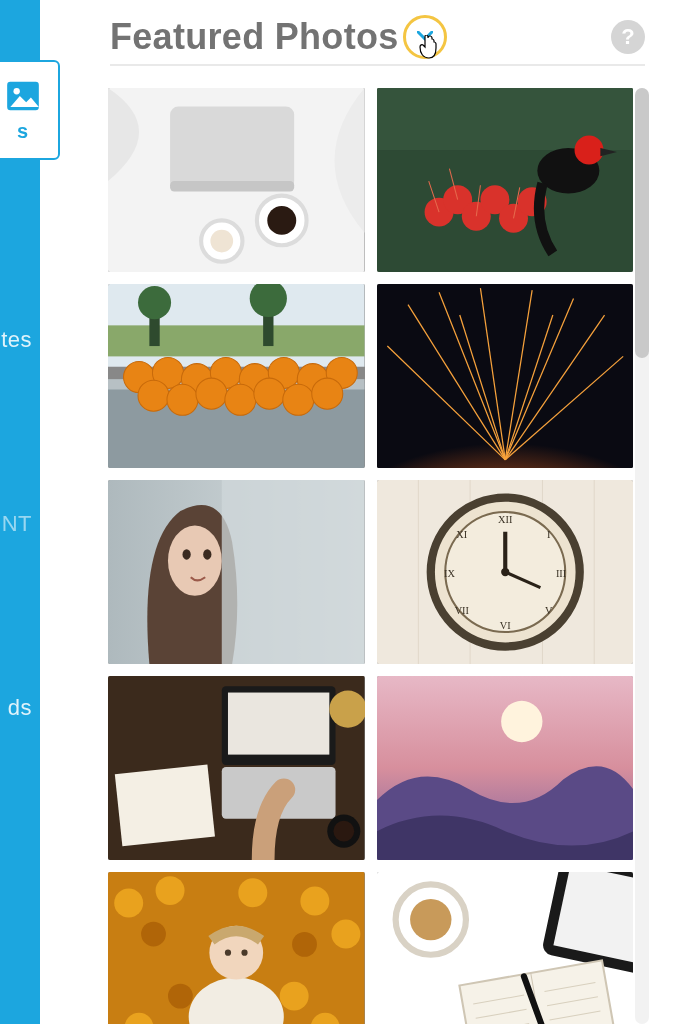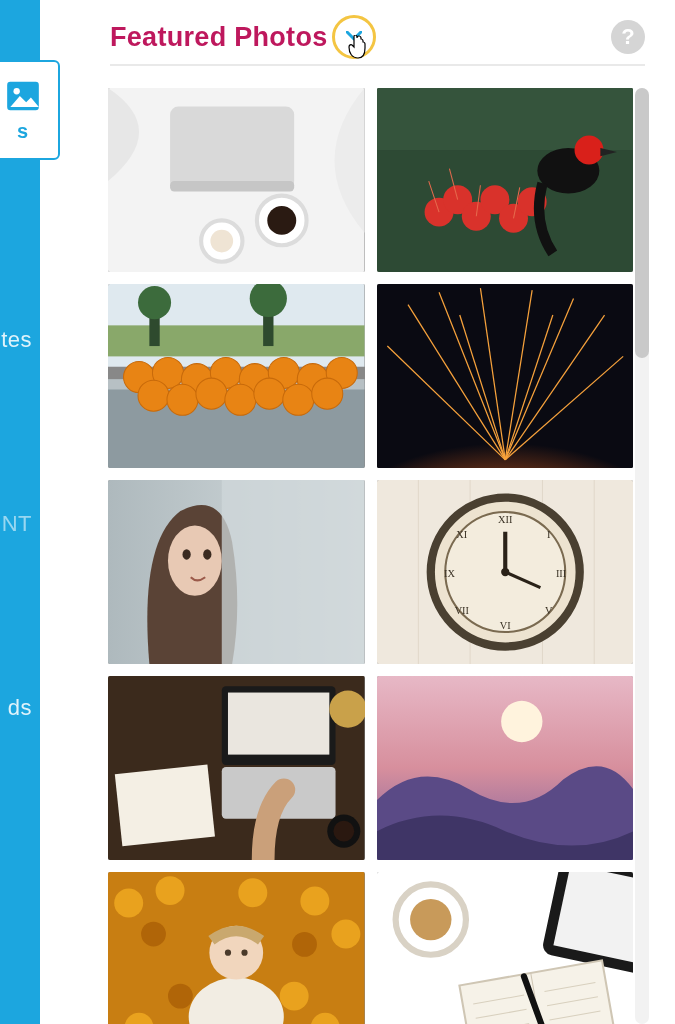--- a/index.html
+++ b/index.html
@@ -56,22 +56,22 @@
     position: absolute;
     left: 110px;
     right: 30px;
     top: 10px;
     height: 56px;
     display: flex;
     align-items: center;
     border-bottom: 2px solid #e9e9e9;
   }
   .header-title {
-    color: #be185d;
-    font-size: 27px;
+    color: #737373;
+    font-size: 36px;
     font-weight: 700;
     letter-spacing: .3px;
   }
   .dropdown-wrap {
     position: relative;
     width: 44px; height: 44px;
     margin-left: 4px;
   }
   .dropdown-circle {
     position: absolute; left: 0; top: 0;

